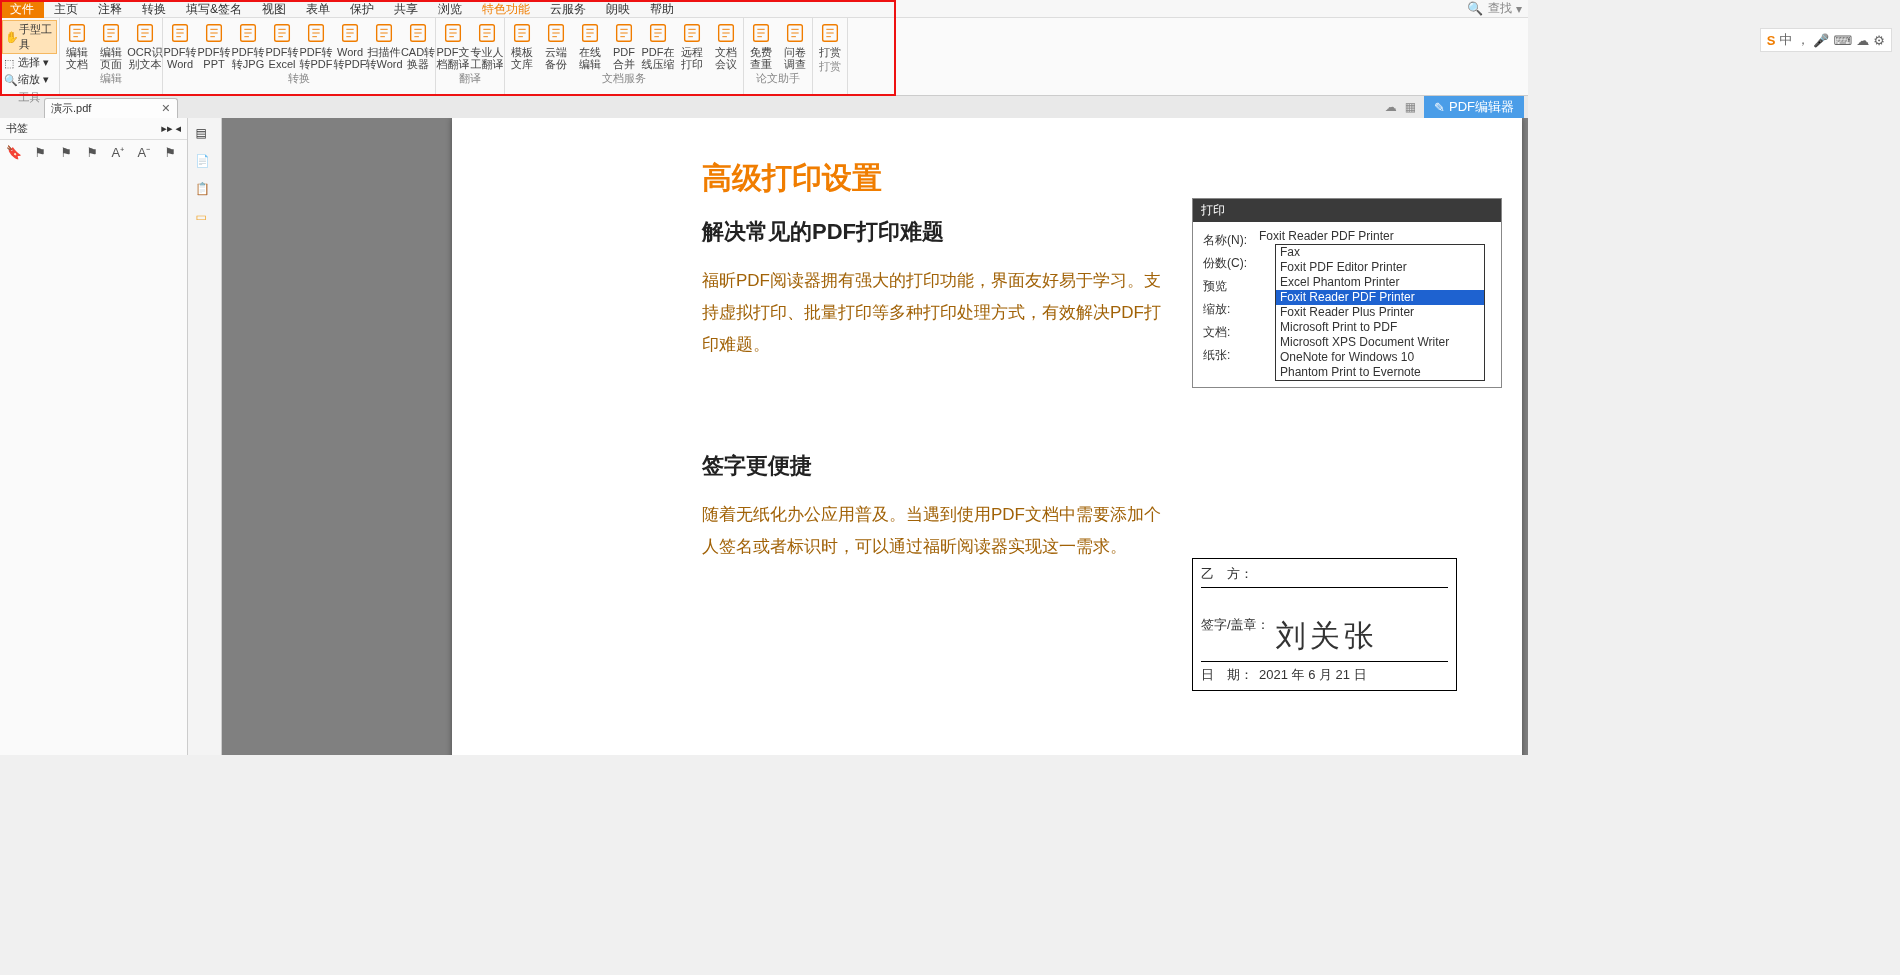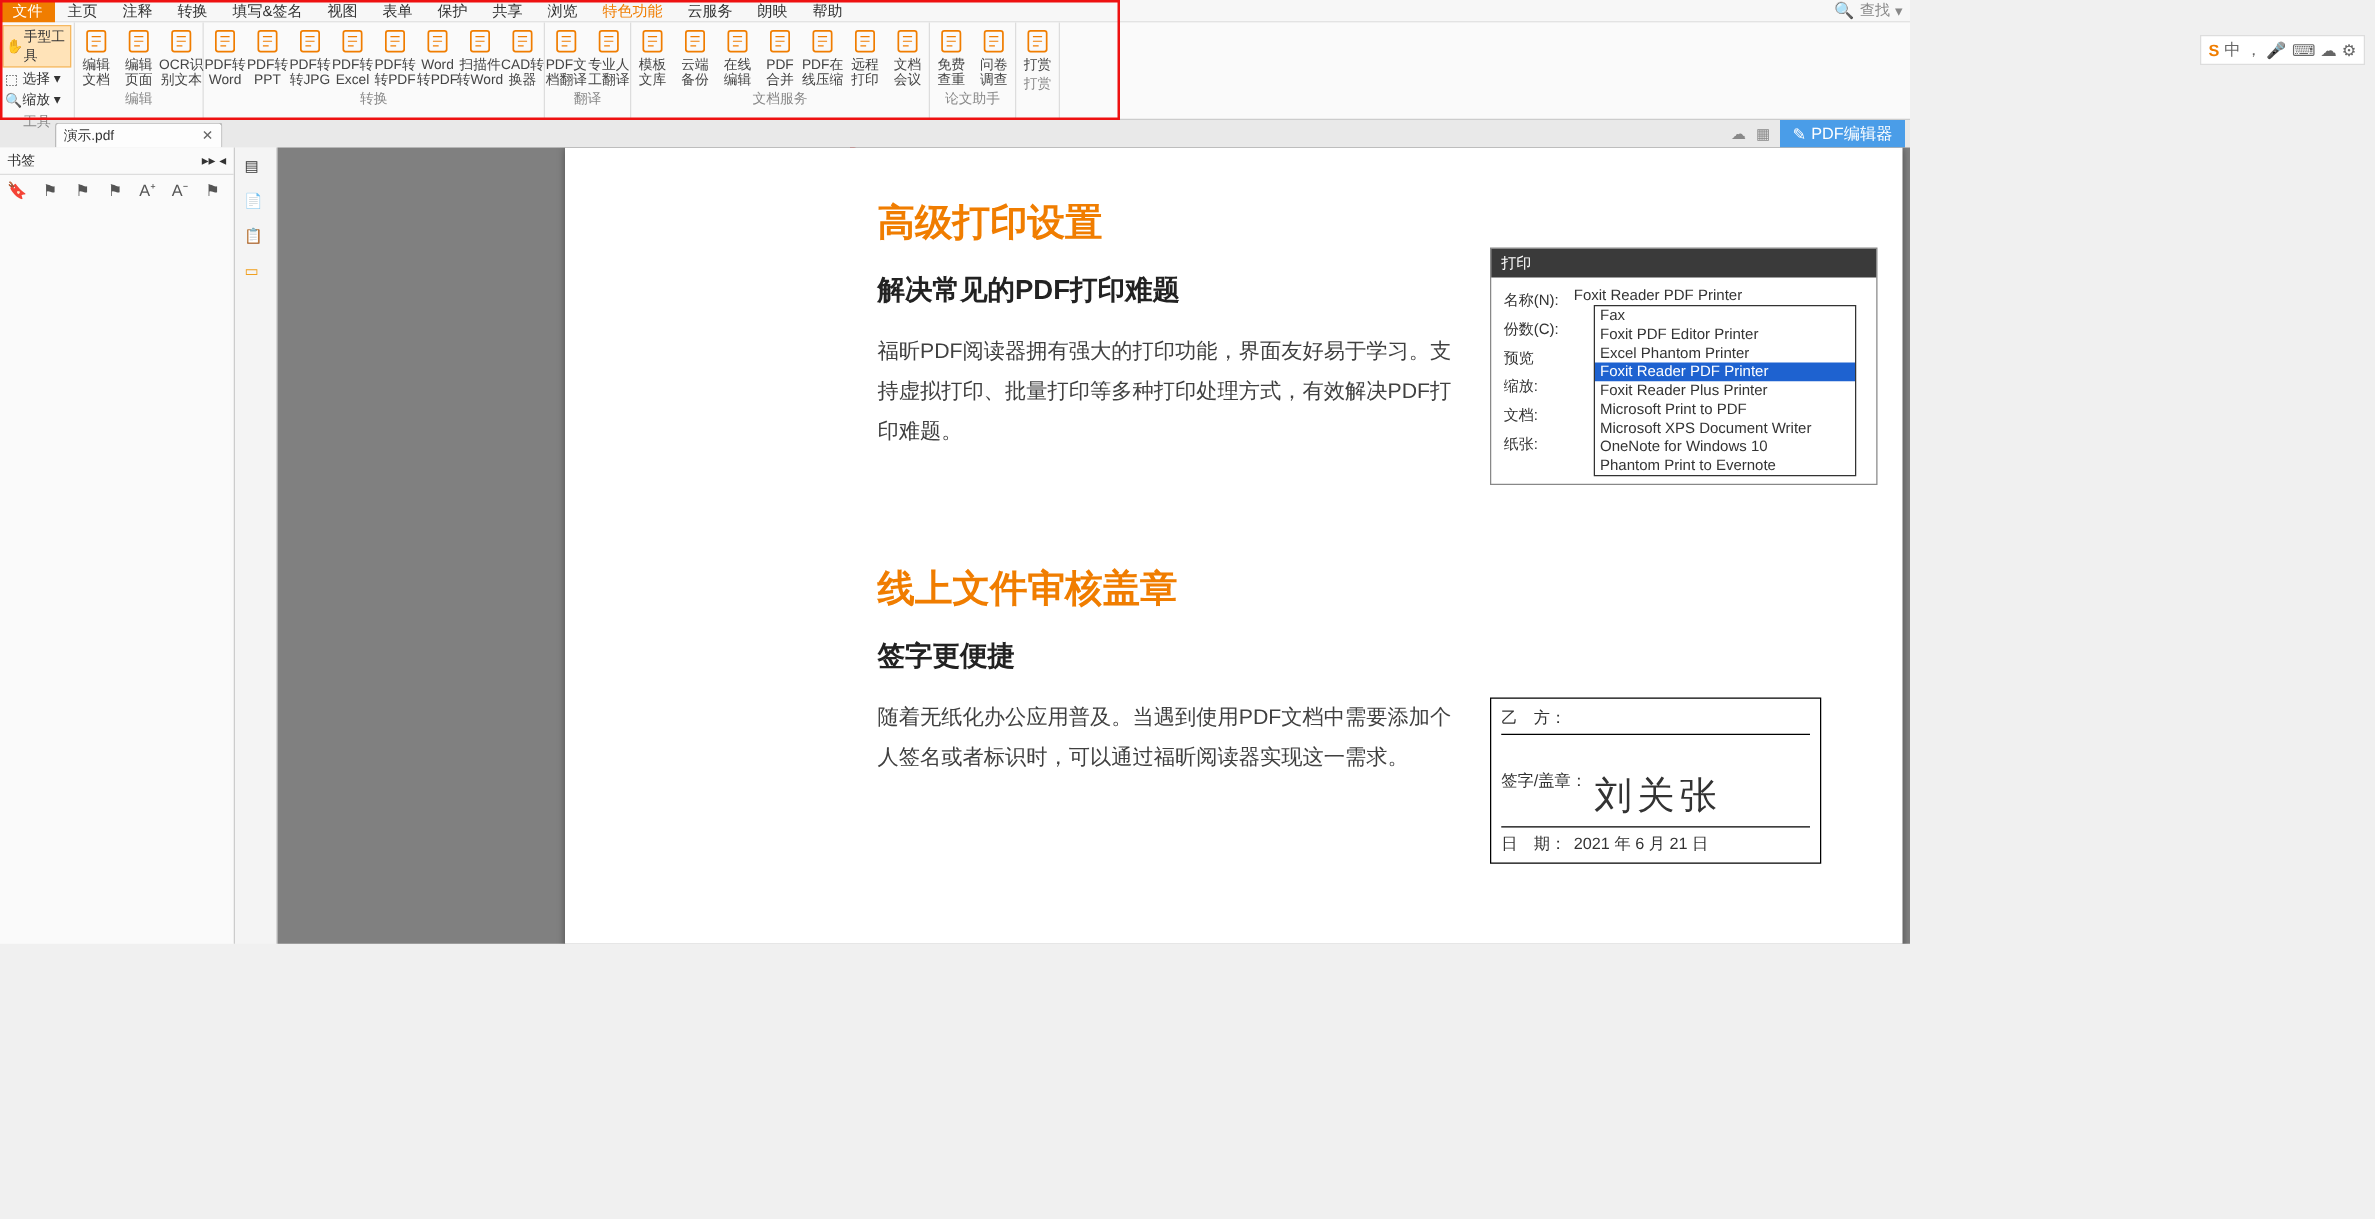--- a/index.html
+++ b/index.html
@@ -45,21 +45,21 @@
 .leftcol .licon{ width:18px; height:18px; cursor:default; }
 .bookpanel{ width:188px; background:#fafafa; border-right:1px solid #ccc; }
 .bookpanel .bhead{ height:22px; display:flex; align-items:center; padding:0 6px; font-size:11px; border-bottom:1px solid #ddd; justify-content:space-between;}
 .bookpanel .btools{ display:flex; gap:10px; padding:4px 6px; align-items:center; }
 .bookpanel .btools .bt{ width:16px; height:16px; font-size:13px; color:#555; display:flex; align-items:center; justify-content:center; cursor:default;}
 .docarea{ flex:1; background:#808080; overflow:hidden; position:relative;padding-left:41px; }
 .page{ position:absolute; left:230px; top:0; width:1070px; height:760px; background:#fff; box-shadow:0 0 6px rgba(0,0,0,.4); padding:40px 30px 20px 250px; }
 
 .page h1{ color:#f07d00; font-size:30px; font-weight:700; margin-bottom:18px; }
 .page h2{ color:#222; font-size:22px; font-weight:700; margin-bottom:18px;}
-.page p{ color:#404040; font-size:17px; line-height:32px; max-width:460px; }
+.page p{ color:#a16207; font-size:17px; line-height:32px; max-width:460px; }
 
 .printdlg{ position:absolute; left:740px; top:80px; width:310px; border:1px solid #888; background:#fff; font-size:12px;}
 .printdlg .dtitle{ background:#3a3a3a; color:#fff; padding:3px 8px; }
 .printdlg .body{ padding:6px 10px; display:flex; gap:8px;}
 .printdlg .labels{ display:flex; flex-direction:column; gap:6px; padding-top:4px; white-space:nowrap;}
 .printdlg .droplist{ border:1px solid #333; width:210px; background:#fff;margin-left:20px;}
 .printdlg .droplist div{ padding:0 4px; font-size:12px; line-height:15px; }
 .printdlg .droplist div.hl{ background:#1e62d0; color:#fff; }
 
 .signbox{ position:absolute; left:740px; top:440px; width:265px; border:1px solid #000; background:#fff; padding:4px 8px; font-size:13px;}
@@ -509,21 +509,20 @@
                 <div>Microsoft XPS Document Writer</div>
                 <div>OneNote for Windows 10</div>
                 <div>Phantom Print to Evernote</div>
               </div>
           </div>
         </div>
       </div>
 
       <div style="height:90px"></div>
 
-      <h1>线上文件审核盖章</h1>
       <h2>签字更便捷</h2>
       <p>随着无纸化办公应用普及。当遇到使用PDF文档中需要添加个人签名或者标识时，可以通过福昕阅读器实现这一需求。</p>
 
       <div class="signbox">
         <div class="r">
             <span>乙　方：</span>
           </div>
         <div class="sep"></div>
         <div class="r">
             <span>签字/盖章：</span>

